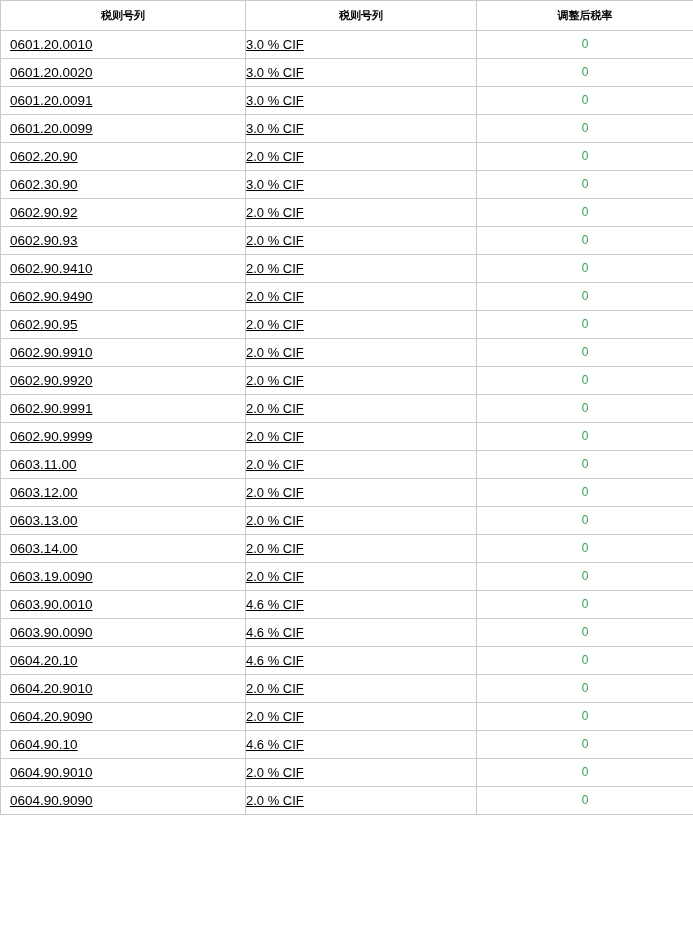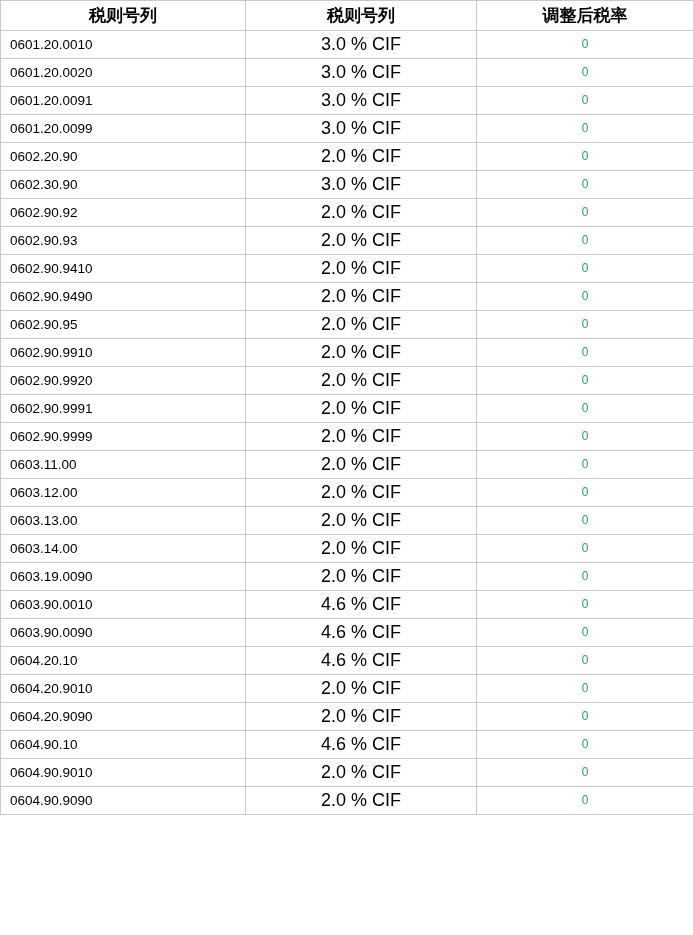--- a/index.html
+++ b/index.html
@@ -31,32 +31,34 @@
     padding: 0;
     font-size: 13px;
     font-weight: normal;
     vertical-align: middle;
     white-space: nowrap;
     overflow: hidden;
   }
   .tariff-table th {
     text-align: center;
     font-weight: bold;
-    font-size: 17px;
+    font-size: 11px;
     height: 29px;
     line-height: 29px;
   }
   td.cell-code {
     text-align: left;
     padding-left: 9px;
     font-size: 13.5px;
+    text-decoration: underline;
   }
   td.cell-before {
-    text-align: center;
-    font-size: 18px;
+    text-align: left;
+    font-size: 13px;
+    text-decoration: underline;
   }
   td.cell-after {
     text-align: center;
     color: #2e9e4f;
     font-size: 12px;
   }
 </style>
 </head>
 <body>
 

